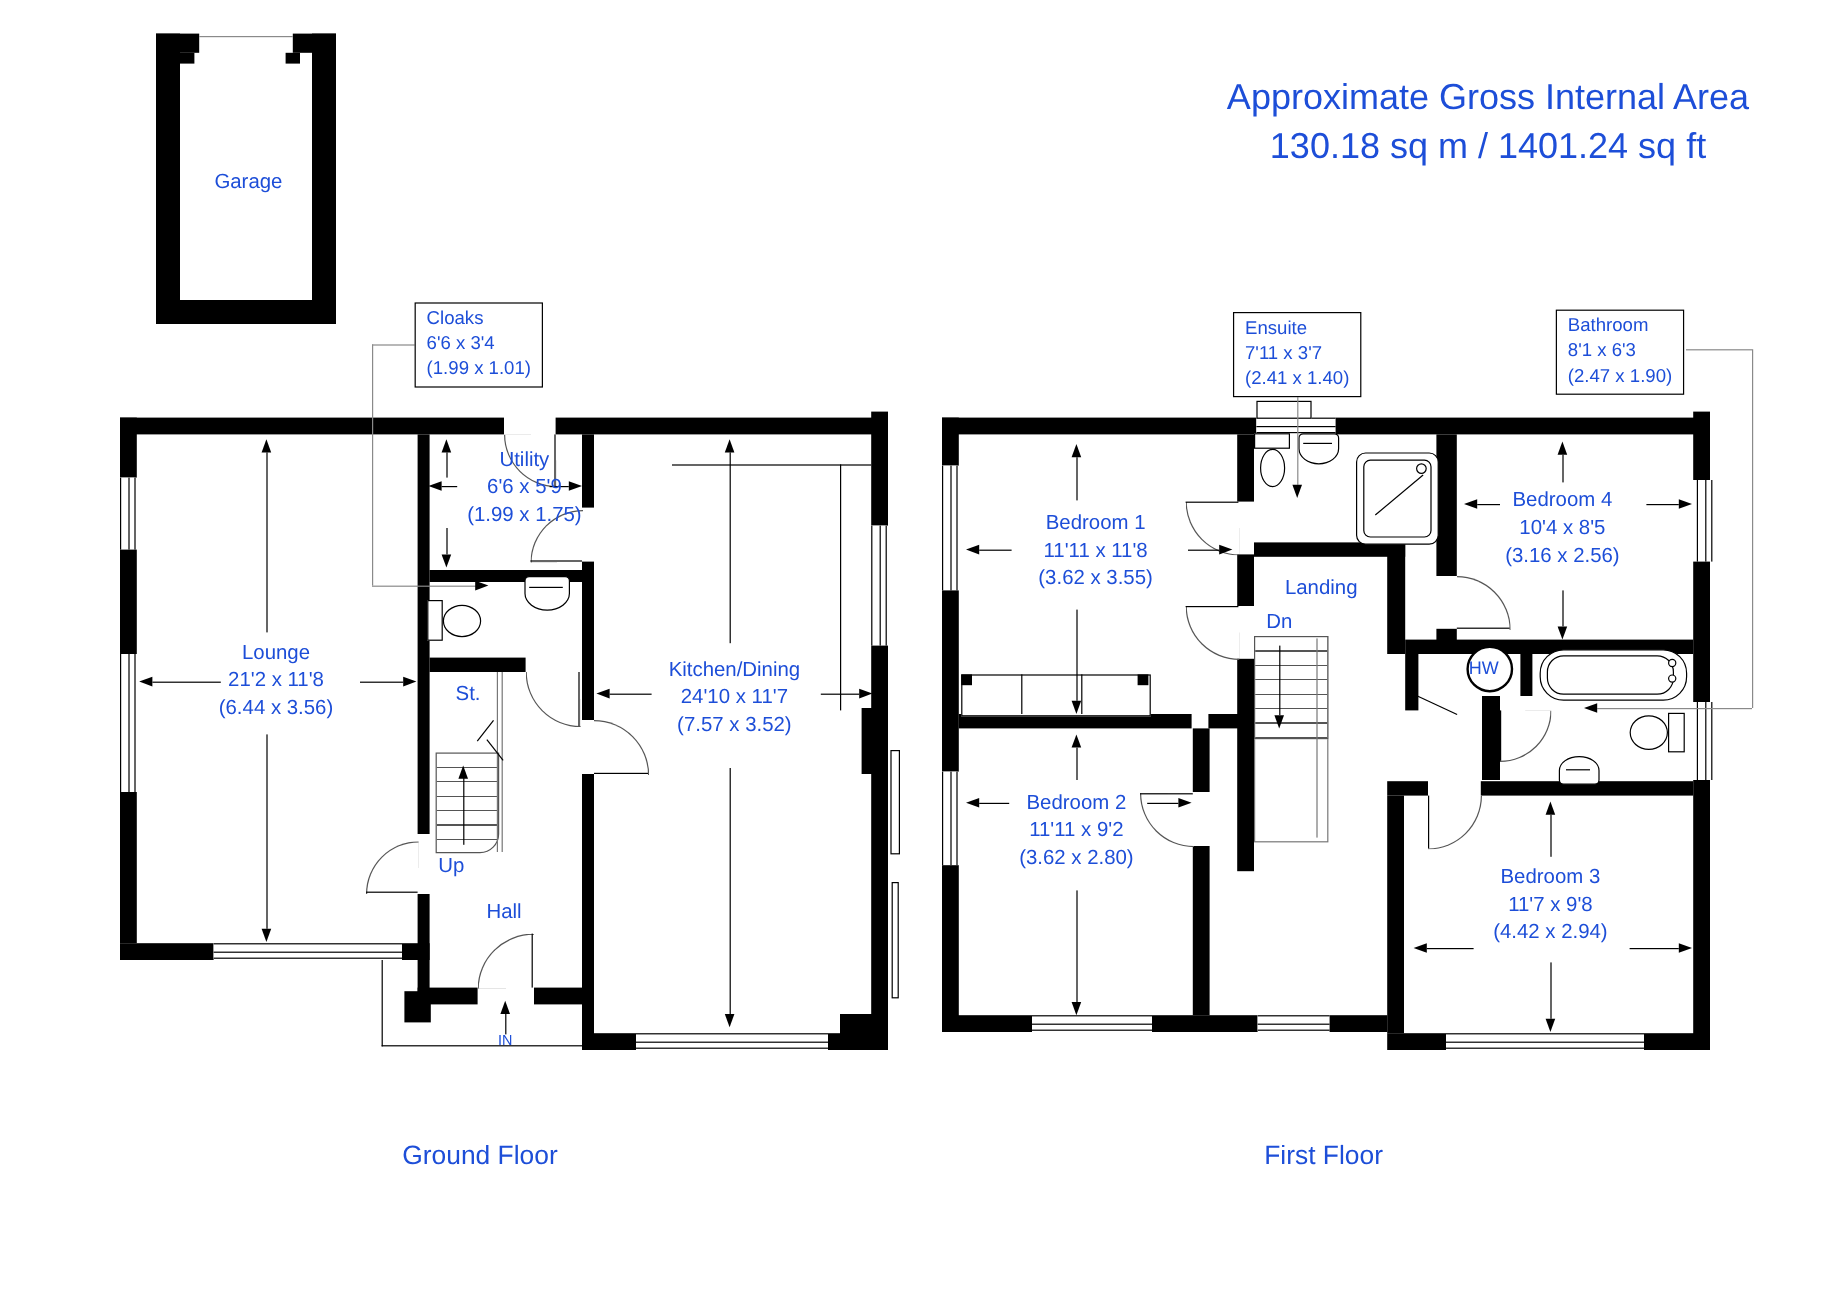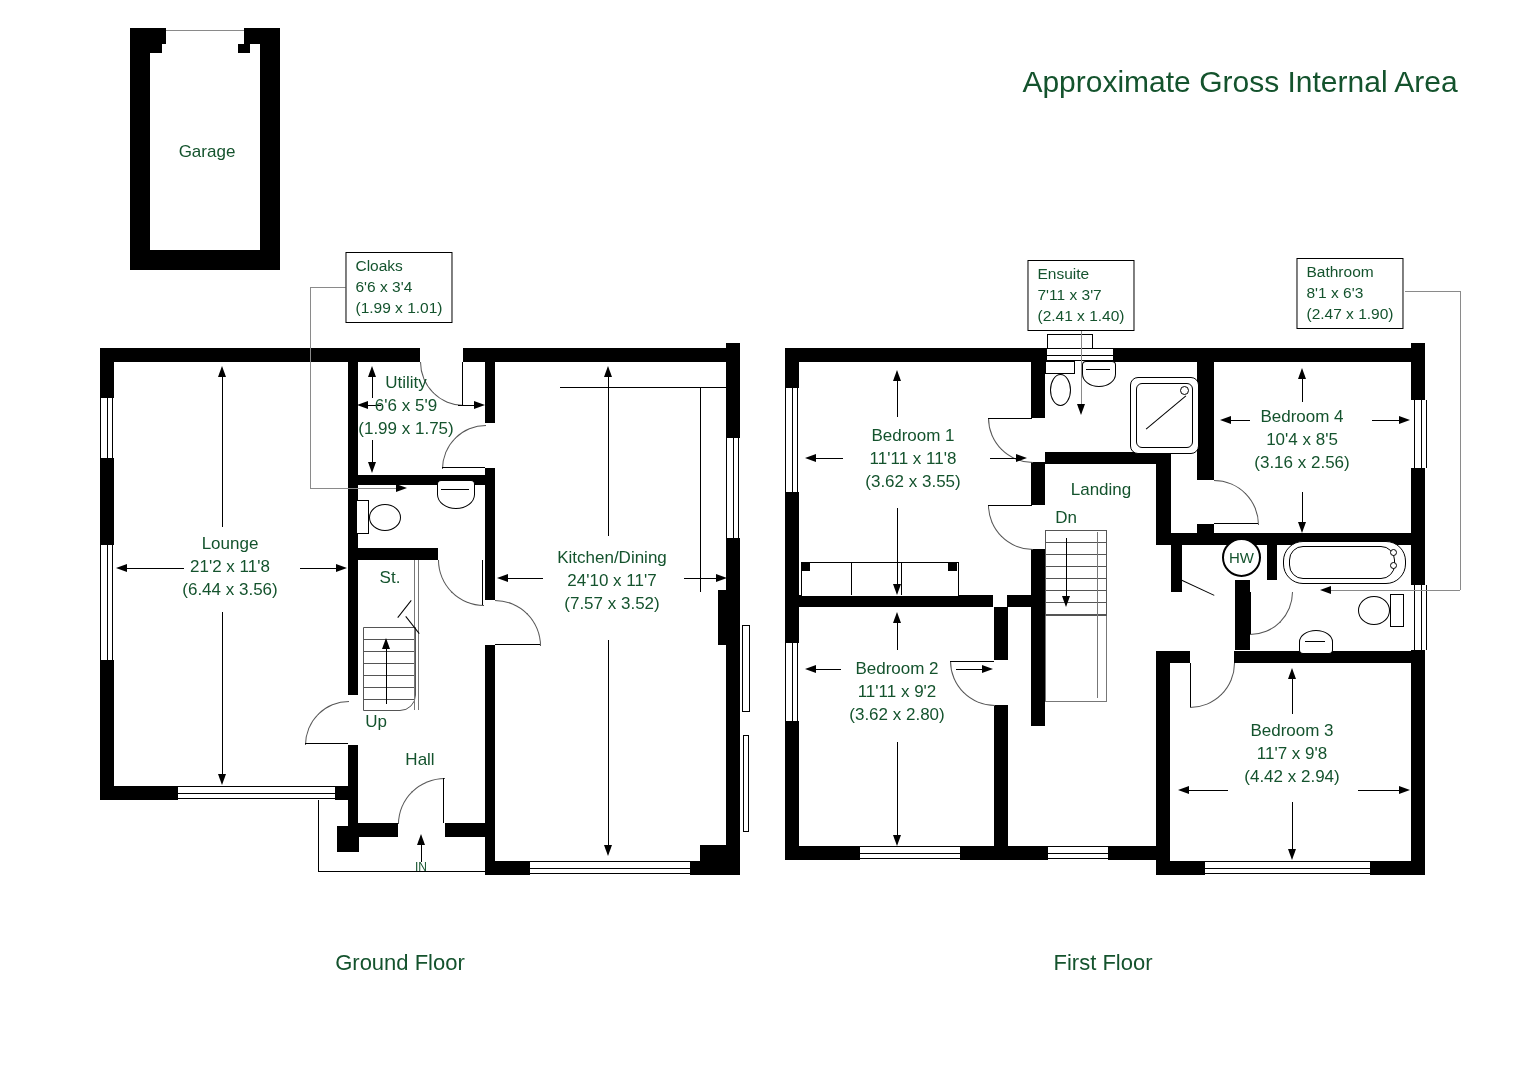--- a/index.html
+++ b/index.html
@@ -1,17 +1,17 @@
 <!DOCTYPE html>
 <html><head>
 <meta charset="utf-8">
 <style>
   html,body{margin:0;padding:0;background:#fff;}
   #canvas{position:relative;width:1526px;height:1080px;background:#fff;overflow:hidden;
-          font-family:"Liberation Sans",sans-serif;color:#14532d;}
+          font-family:"Liberation Sans",sans-serif;color:#1d4ed8;}
   i{display:block;position:absolute;}
   .w{background:#000;}                          
   .ln{background:#000;}                         
   .gl{background:#8a8a8a;}                      
   .winv{background:#fff;border-left:1.5px solid #000;border-right:1.5px solid #000;}
   .winv b{display:block;position:absolute;left:50%;top:0;width:1px;height:100%;background:#000;}
   .winh{background:#fff;border-top:1.5px solid #000;border-bottom:1.5px solid #000;}
   .winh b{display:block;position:absolute;top:50%;left:0;height:1px;width:100%;background:#000;}
   .da{border:0 solid #555;}                     
   .fx{border:1px solid #000;background:#fff;}   
@@ -28,29 +28,30 @@
   .box{position:absolute;transform:translateX(-50%);border:1px solid #000;background:#fff;
        padding:3px 9px;font-size:15.5px;line-height:1.35;white-space:nowrap;z-index:5;}
   .box span{display:block;}
   .stairs{background:#fff repeating-linear-gradient(to bottom,#fff 0 11px,#555 11px 12px);
           border:1px solid #555;}
   .well{border:1px solid #777;background:transparent;}
   .caption{position:absolute;transform:translateX(-50%);font-size:22px;}
   .hdr{position:absolute;text-align:center;font-size:30px;line-height:1.35;}
   .disc{position:absolute;width:100%;text-align:center;font-size:26px;}
   .hw{position:absolute;border:2px solid #000;border-radius:50%;display:flex;
-      align-items:center;justify-content:center;font-size:15px;background:#fff;z-index:4;}
+      align-items:center;justify-content:flex-start;font-size:15px;background:#fff;z-index:4;}
 </style>
 </head>
 <body>
 
 <div id="canvas">
 
   <div class="hdr" style="left:960px;top:62px;width:560px">
     <div>Approximate Gross Internal Area</div>
+    <div>130.18 sq m / 1401.24 sq ft</div>
   </div>
 
   <div>
     <i class="w" style="left:130px;top:28px;width:20px;height:242px"></i>
     <i class="w" style="left:260px;top:28px;width:20px;height:242px"></i>
     <i class="w" style="left:130px;top:250px;width:150px;height:20px"></i>
     <i class="w" style="left:130px;top:28px;width:36px;height:16px"></i>
     <i class="w" style="left:244px;top:28px;width:36px;height:16px"></i>
     <i class="w" style="left:150px;top:44px;width:12px;height:9px"></i>
     <i class="w" style="left:238px;top:44px;width:12px;height:9px"></i>
@@ -186,21 +187,21 @@
     <div class="lab" style="left:230px;top:533px">
       <span>Lounge</span>
       <span>21'2 x 11'8</span>
       <span>(6.44 x 3.56)</span>
     </div>
     <div class="lab" style="left:612px;top:547px">
       <span>Kitchen/Dining</span>
       <span>24'10 x 11'7</span>
       <span>(7.57 x 3.52)</span>
     </div>
-    <div class="lab" style="left:406px;top:372px;z-index:3">
+    <div class="lab" style="left:437px;top:372px;z-index:3">
       <span>Utility</span>
       <span>6'6 x 5'9</span>
       <span>(1.99 x 1.75)</span>
     </div>
     <div class="single" style="left:420px;top:750px">Hall</div>
     <div class="single" style="left:390px;top:568px">St.</div>
     <div class="single" style="left:376px;top:712px">Up</div>
     <div class="single" style="left:421px;top:860px;font-size:12px">IN</div>
   </div>
 

